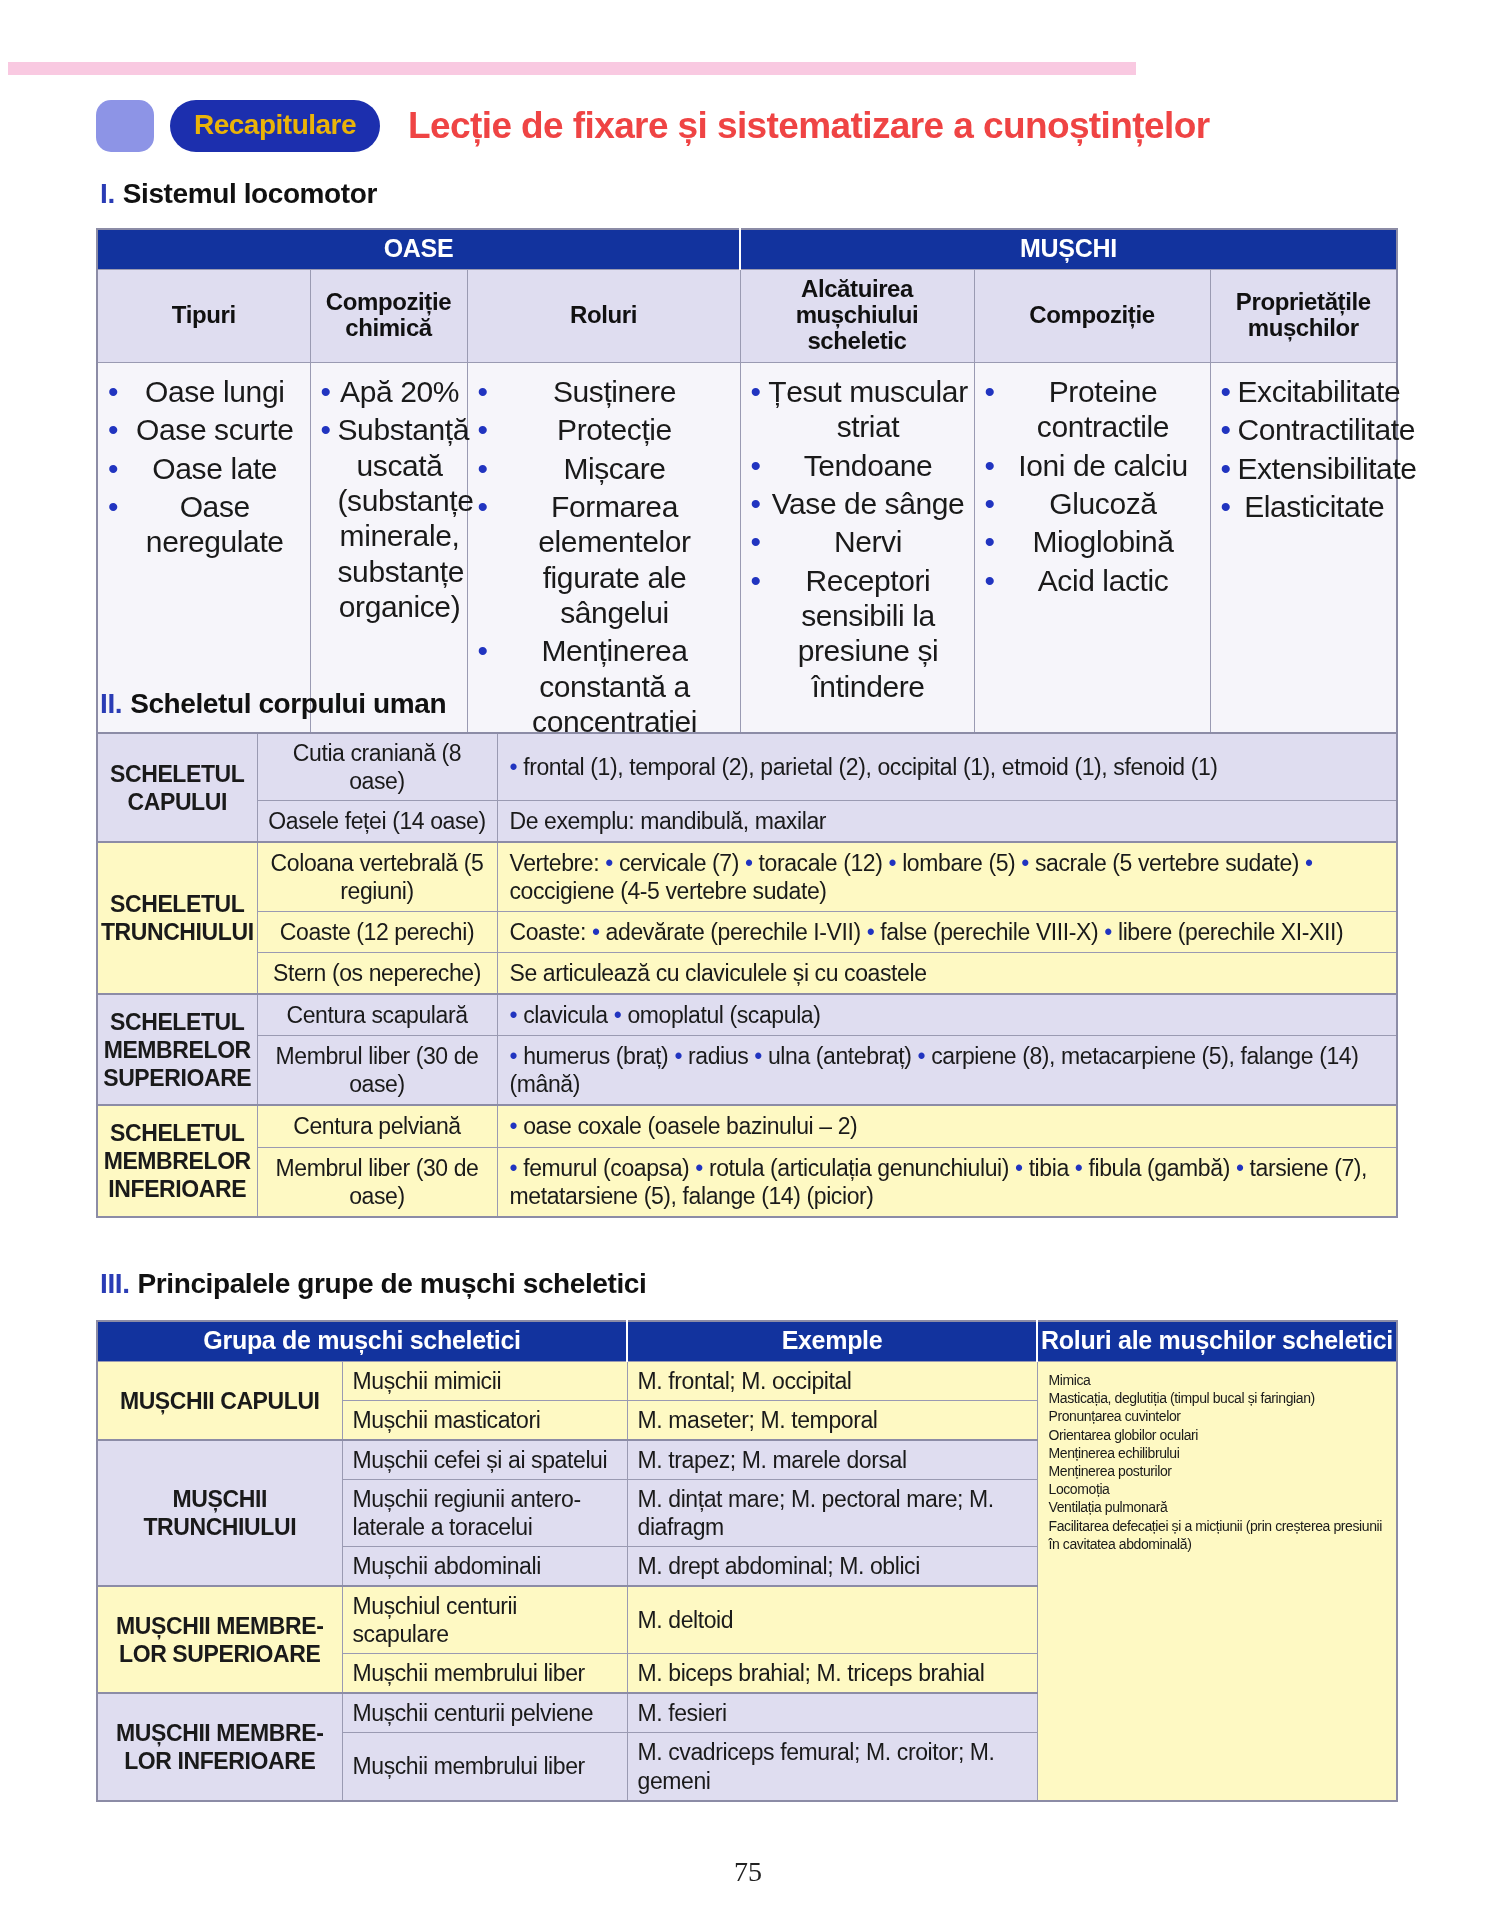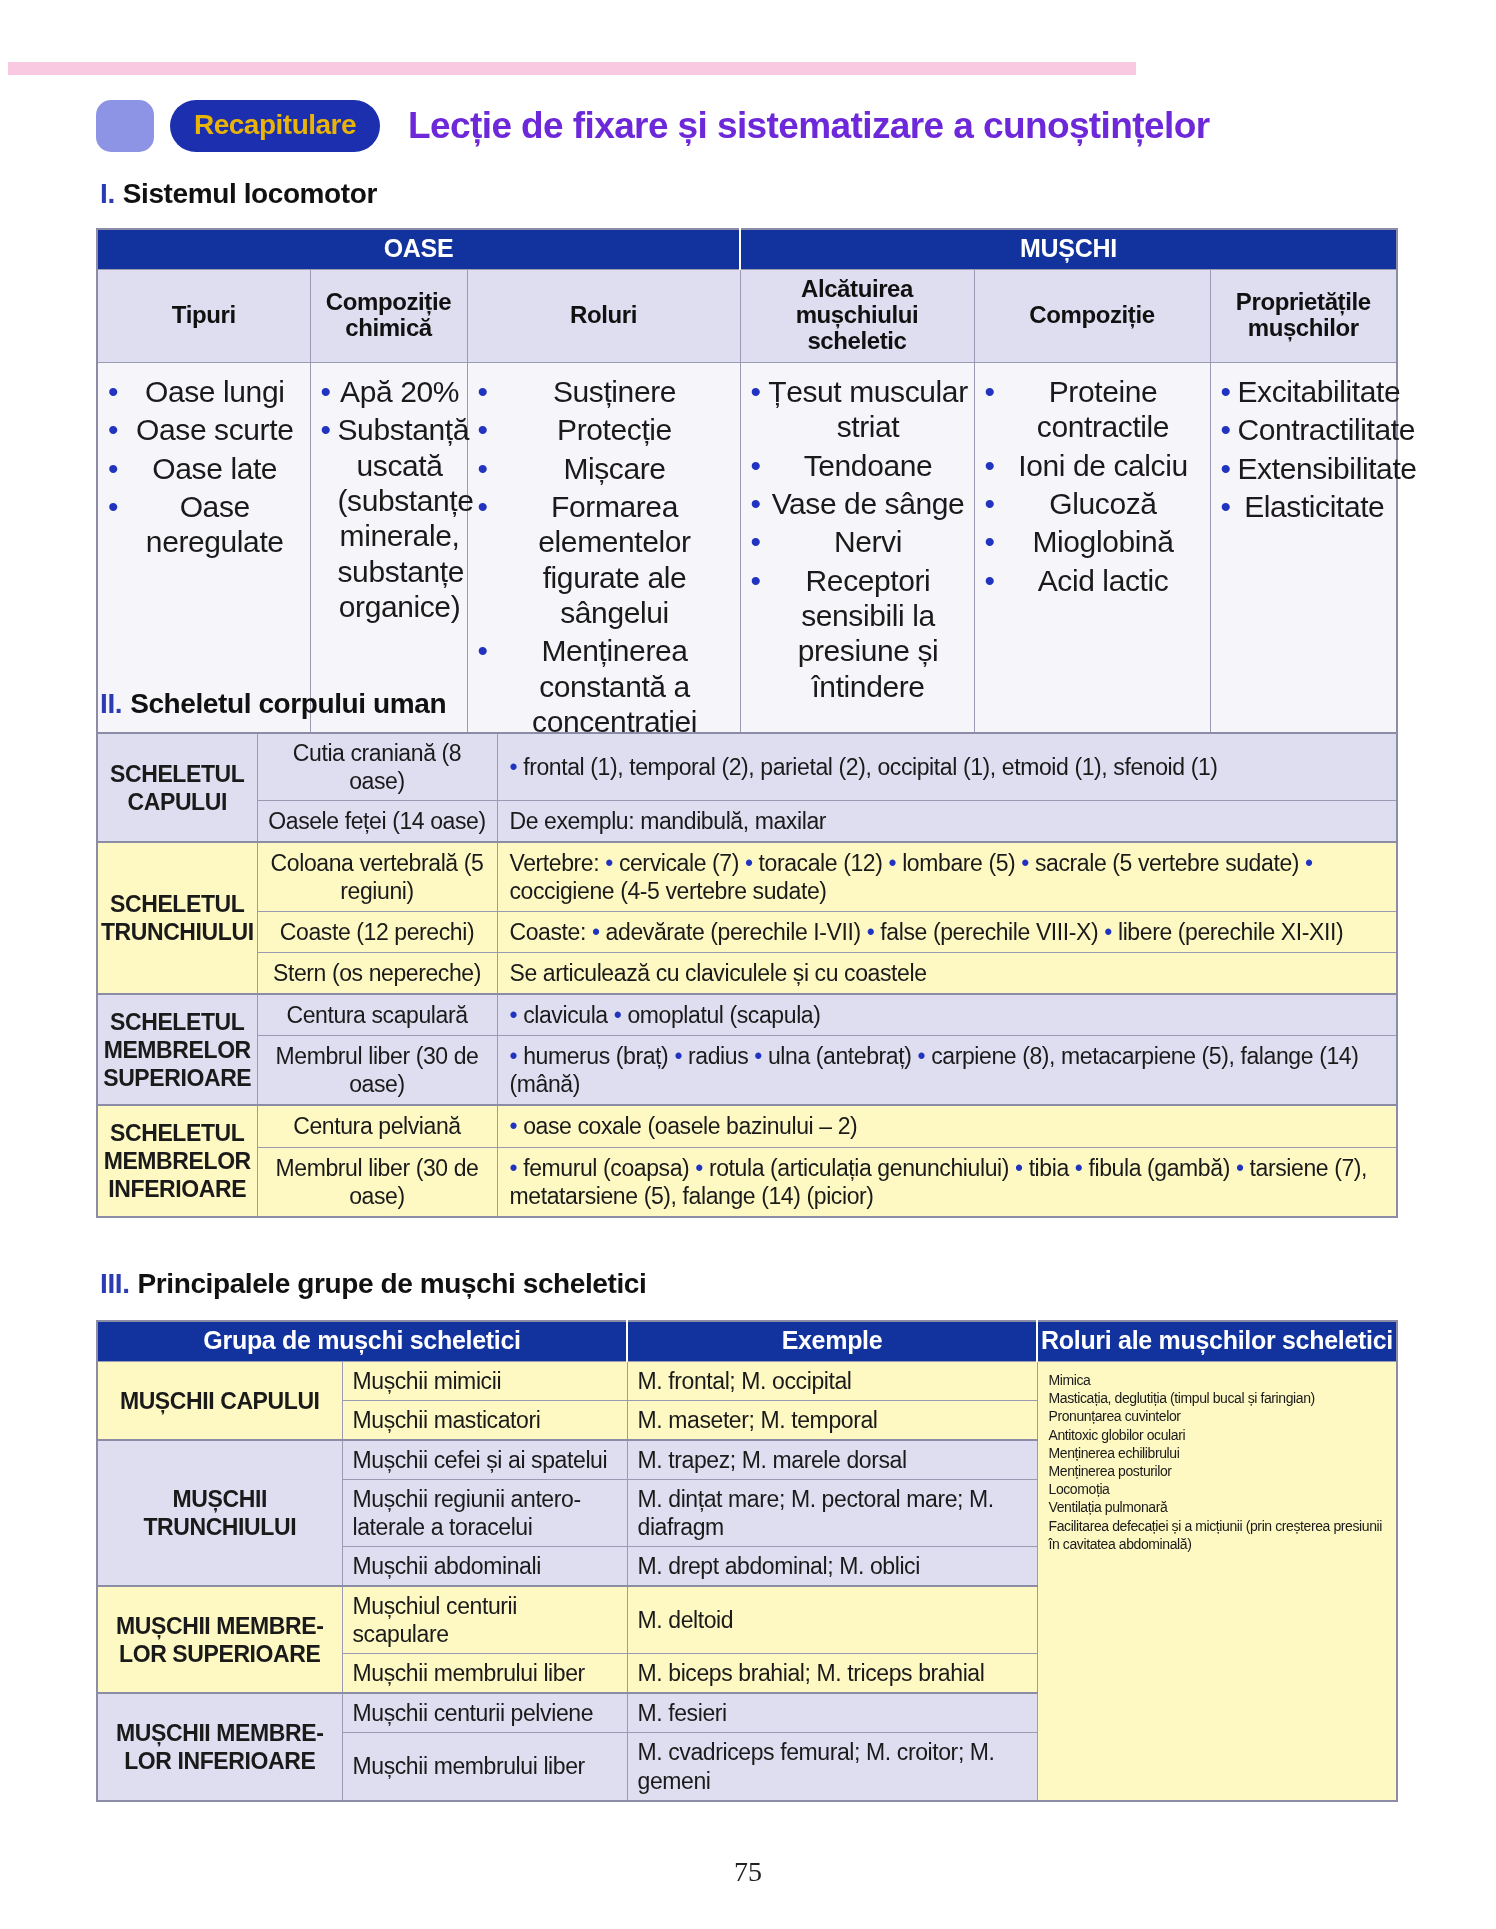--- a/index.html
+++ b/index.html
@@ -8,21 +8,21 @@
     font-family:"Liberation Sans", sans-serif; color:#1a1a1a; overflow:hidden;
   }
   .pinkbar { position:absolute; top:62px; left:8px; width:1128px; height:13px; background:#f9c9e1; }
 
   .headrow { position:absolute; top:100px; left:96px; display:flex; align-items:center; }
   .lightsq { width:58px; height:52px; background:#8d94e6; border-radius:15px; }
   .badge {
     margin-left:16px; background:#1c2fae; color:#eab308; border-radius:26px;
     padding:9px 24px 11px; font-size:28px; font-weight:bold; letter-spacing:-0.5px;
   }
-  .title { margin-left:28px; color:#6d28d9; font-size:37px; font-weight:bold; letter-spacing:-0.6px; }
+  .title { margin-left:28px; color:#ef4444; font-size:37px; font-weight:bold; letter-spacing:-0.6px; }
 
   .sec-head { position:absolute; left:100px; font-size:28px; font-weight:bold; letter-spacing:-0.4px; color:#111; }
   .sec-head .num { color:#2a3cb5; margin-right:8px; }
   #sec1h { top:178px; }
   #sec2h { top:688px; }
   #sec3h { top:1268px; }
 
   table { border-collapse:collapse; table-layout:fixed; width:1300px; position:absolute; left:96px; }
   td, th { border:1px solid #9a9ab2; }
   table { border:2px solid #8c8ca6; }
@@ -225,21 +225,21 @@
     </tr>
     <tr class="bg-white">
       <td class="grp" rowspan="2">MUȘCHII CAPULUI</td>
       <td class="sub">Mușchii mimicii</td>
       <td class="ex">M. frontal; M. occipital</td>
       <td class="roles" rowspan="9">
         <ul class="plain">
               <li>Mimica</li>
               <li>Masticația, deglutiția (timpul bucal și faringian)</li>
               <li>Pronunțarea cuvintelor</li>
-              <li>Antitoxic globilor oculari</li>
+              <li>Orientarea globilor oculari</li>
               <li>Menținerea echilibrului</li>
               <li>Menținerea posturilor</li>
               <li>Locomoția</li>
               <li>Ventilația pulmonară</li>
               <li>Facilitarea defecației și a micțiunii (prin creșterea presiunii în cavitatea abdominală)</li>
             </ul>
       </td>
     </tr>
     <tr class="bg-white">
       <td class="sub">Mușchii masticatori</td>

